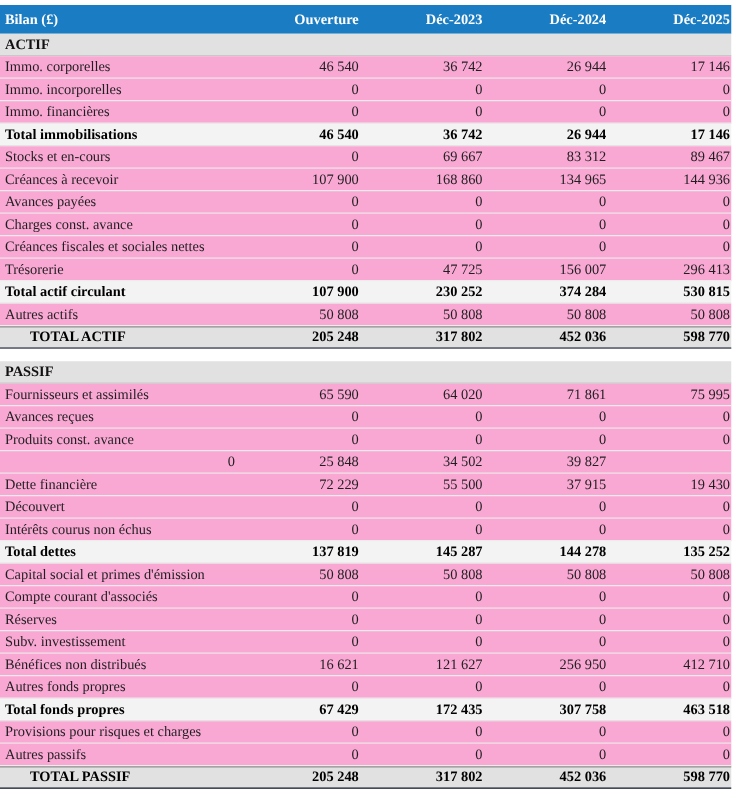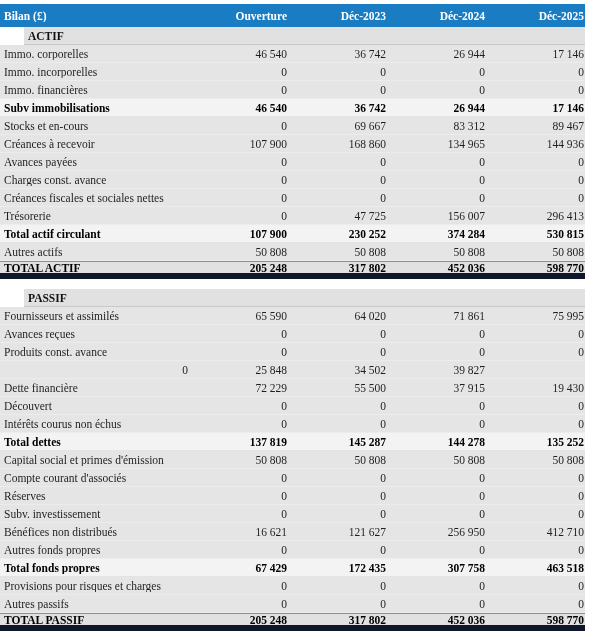--- a/index.html
+++ b/index.html
@@ -18,52 +18,52 @@
   .sheet{
     position:absolute;left:0;top:4px;width:585px;font-family:Liberation Serif, serif;
   }
   .row{
     display:grid;
     grid-template-columns:1fr 99px 99px 99px 99px;
     align-items:center;
     height:18px;
     font-size:11.5px;
     border-bottom:1px solid var(--row-border);
-    background:#e5e5e5;
+    background:#f9a8d4;
   }
   .cell{white-space:nowrap;overflow:hidden;}
   .cell.label{padding-left:4px;text-align:left;}
   .cell.num{padding-right:1px;text-align:right;}
   .cell.span{grid-column:1 / -1;}
   .row.header{
     height:23px;
     background:var(--header-bg);
     color:var(--header-text);
     font-weight:700;
     border-bottom:none;
   }
   .row.section{
     background:var(--section-bg);
     font-weight:700;
     color:#111;
     border-bottom:1px solid #c8c8c8;
-    margin-left:24px;
   }
   .row.subtotal{
     background:var(--subtotal-bg);
     font-weight:700;
     color:#000;
     border-bottom:1px solid #e3e3e3;
   }
   .row.total{
     background:var(--total-bg);
     font-weight:700;
     color:#000;
     border-top:1px solid var(--total-top-border);
-    border-bottom:6px solid #0f172a;
+    border-bottom:1px solid #0f172a;
+    padding-left:20px;
   }
   .gap{height:10px;background:#ffffff;}
 </style>
 </head>
 <body>
 
 <div class="sheet">
   <div class="row header">
     <div class="cell label">Bilan (£)</div>
     <div class="cell num">Ouverture</div>
@@ -90,21 +90,21 @@
         <div class="cell num">0</div>
       </div>
       <div class="row normal">
         <div class="cell label">Immo. financières</div>
         <div class="cell num">0</div>
         <div class="cell num">0</div>
         <div class="cell num">0</div>
         <div class="cell num">0</div>
       </div>
       <div class="row subtotal">
-        <div class="cell label">Subv immobilisations</div>
+        <div class="cell label">Total immobilisations</div>
         <div class="cell num">46 540</div>
         <div class="cell num">36 742</div>
         <div class="cell num">26 944</div>
         <div class="cell num">17 146</div>
       </div>
       <div class="row normal">
         <div class="cell label">Stocks et en-cours</div>
         <div class="cell num">0</div>
         <div class="cell num">69 667</div>
         <div class="cell num">83 312</div>

